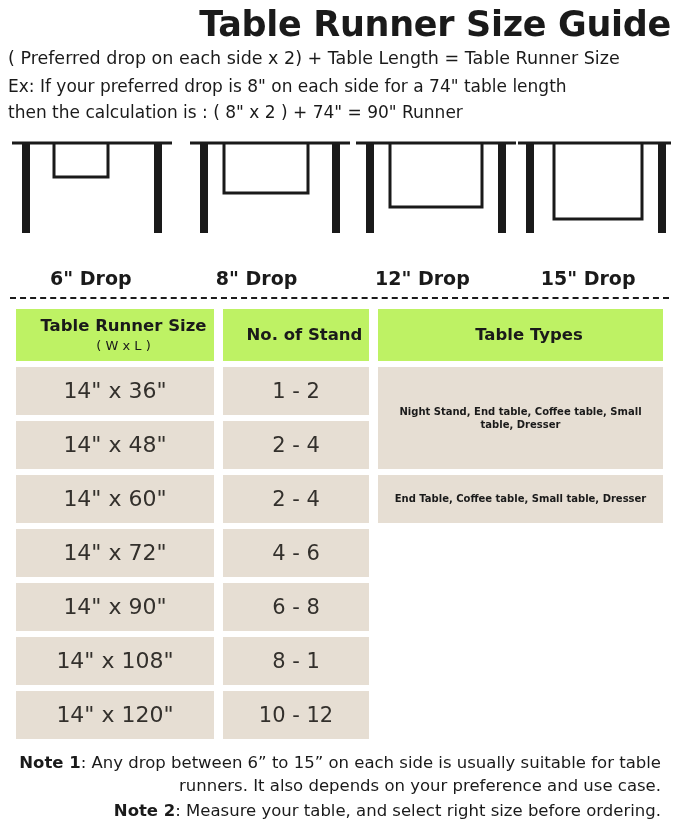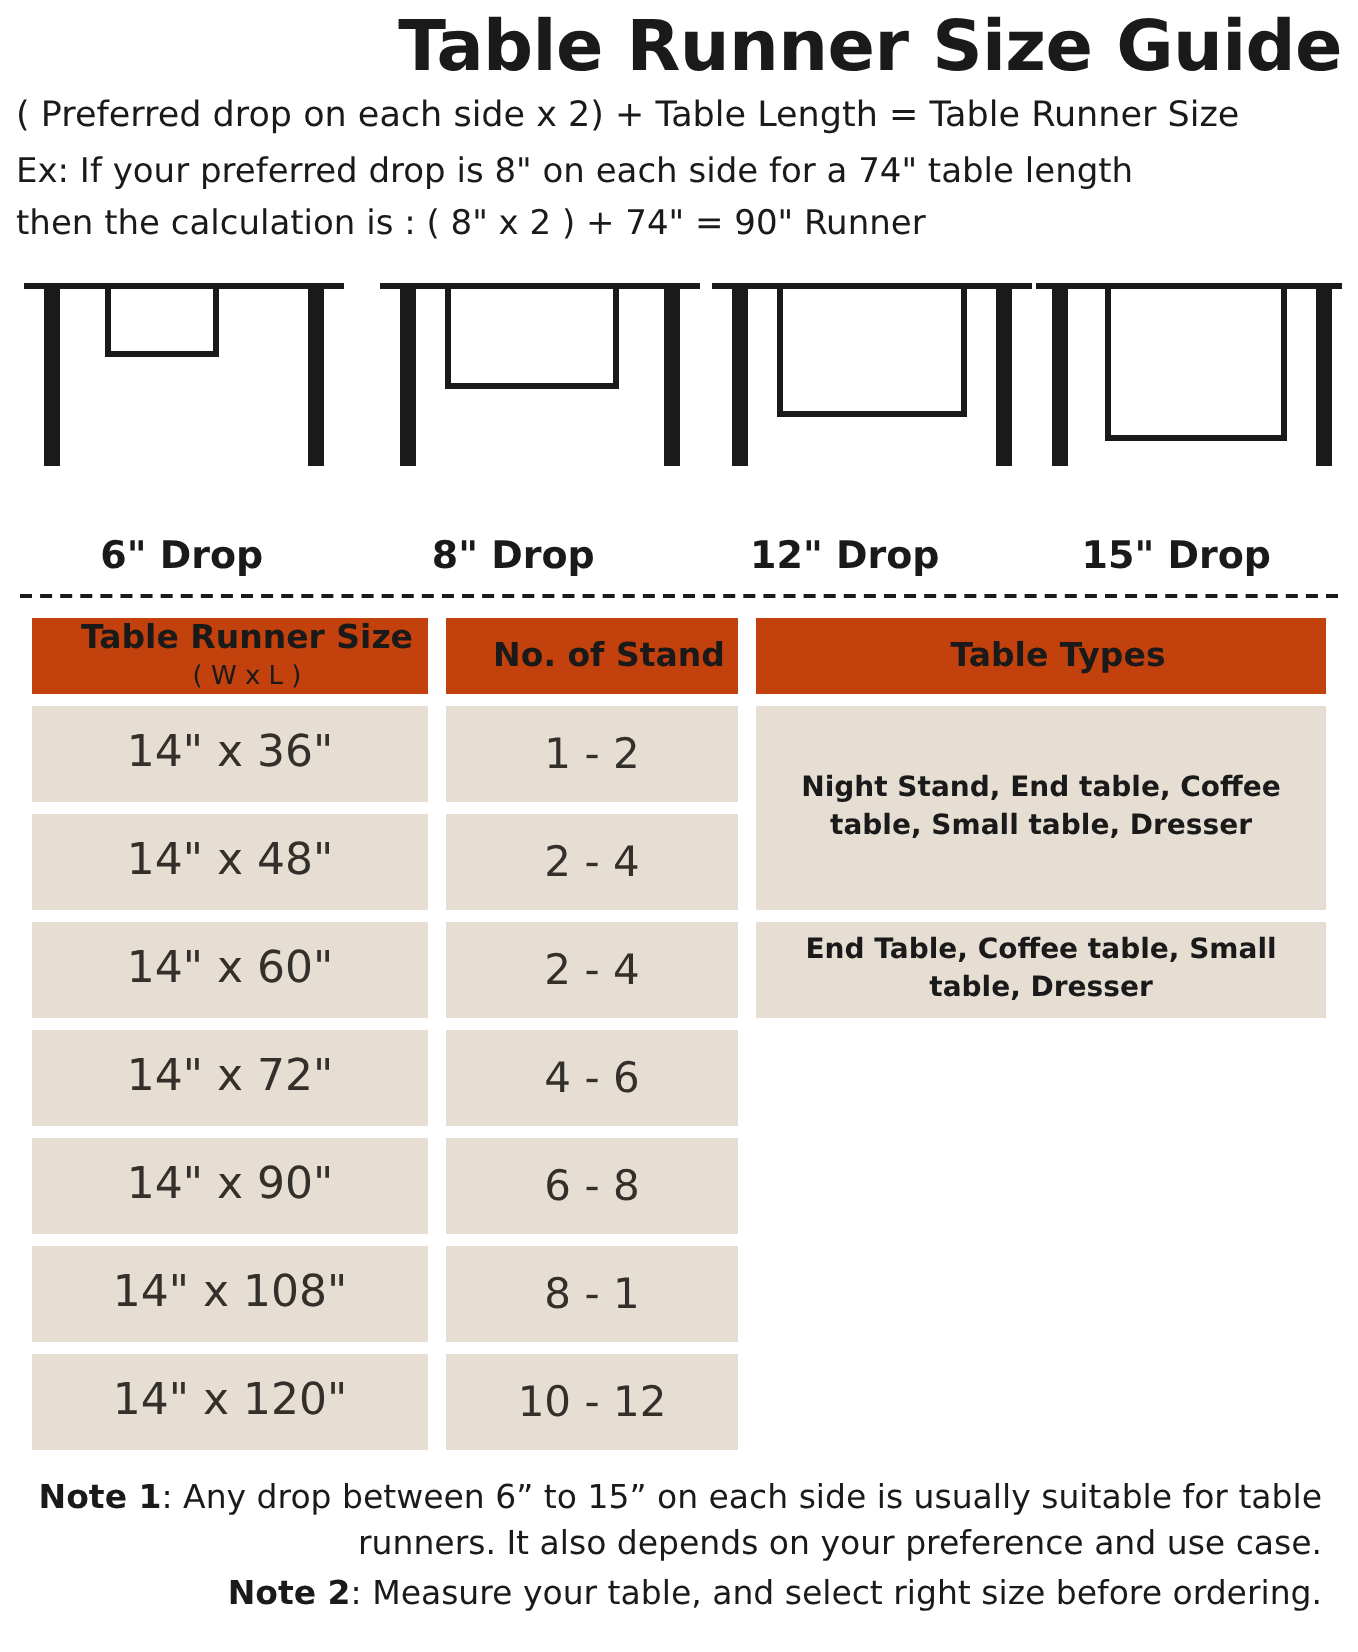--- a/index.html
+++ b/index.html
@@ -81,47 +81,47 @@
     background: #e6ded3;
     box-sizing: border-box;
     display: flex;
     align-items: center;
     justify-content: center;
     text-align: center;
     margin-bottom: 6px;
     padding: 4px 6px;
   }
   .head-cell {
-    background: #c2410c;
+    background: #bef264;
     font-weight: 700;
     font-size: 16.5px;
     flex-direction: column;
     line-height: 1.2;
-    height: 38px;
+    height: 52px;
     padding-left: 23px;
   }
   .head-sub {
     font-weight: 400;
     font-size: 13px;
     margin-top: 2px;
   }
   .size-cell {
     height: 48px;
     font-size: 22px;
     font-weight: 400;
     color: #33302c;
   }
   .seat-cell {
     height: 48px;
     font-size: 21px;
     font-weight: 400;
     color: #33302c;
   }
   .type-cell {
-    font-size: 14px;
+    font-size: 10px;
     font-weight: 700;
     line-height: 1.33;
     color: #1a1a1a;
     padding: 8px 10px;
   }
   .type-1 { height: 102px; }
   .type-2 { height: 48px; }
   .type-3 { height: 210px; }
 
   

